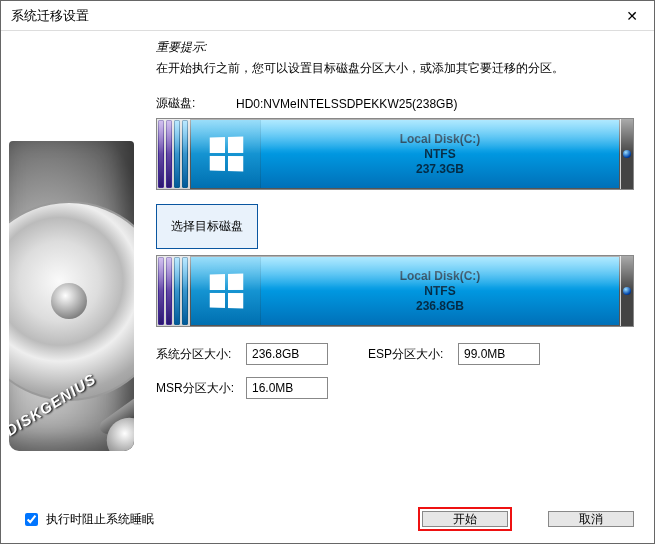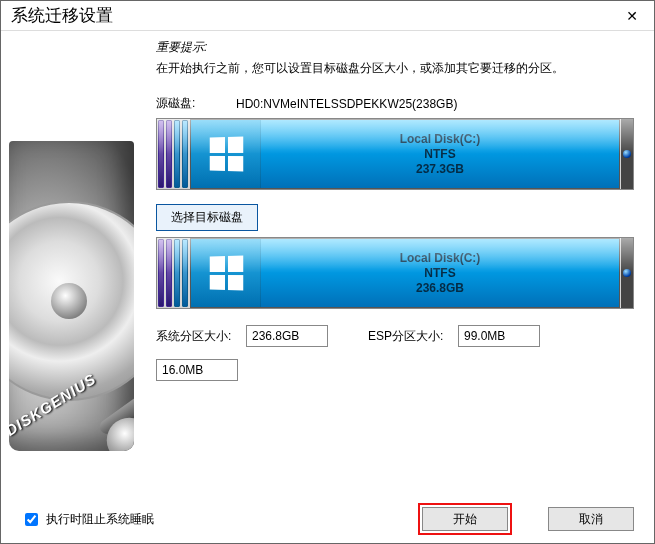--- a/index.html
+++ b/index.html
@@ -16,21 +16,21 @@
   }
   .titlebar {
     height: 30px;
     display: flex;
     align-items: center;
     justify-content: space-between;
     padding: 0 0 0 10px;
     border-bottom: 1px solid #ddd;
     background: #fff;
   }
-  .titlebar .title { font-size: 17px; }
+  .titlebar .title { font-size: 13px; }
   .close-btn {
     width: 44px;
     height: 29px;
     display: flex;
     align-items: center;
     justify-content: center;
     font-size: 14px;
     color: #000;
   }
   .main {
@@ -175,21 +175,21 @@
     background:#444;
     display:flex;align-items:center;justify-content:center;
   }
   .cap-right::before{
     content:"";
     width:8px;height:8px;border-radius:50%;
     background:radial-gradient(circle at 35% 30%, #9df, #04a 65%, #014);
   }
   .select-button {
     display:inline-block;
-    padding: 4px 14px;
+    padding: 13px 14px;
     border: 1px solid #0a56a0;
     background: #e9f2fb;
     margin-right: 10px;
     text-align: right;
   }
   .field-area { display:flex; gap:40px; margin-top:16px;}
   .field-col { display:flex; flex-direction:column; gap:12px; }
   .field { display:flex; align-items:center; }
   .field label { width: 90px; text-align:left; }
   .field input {
@@ -206,21 +206,21 @@
     display: flex;
     align-items: center;
     padding: 0 20px;
     gap: 12px;
   }
   .checkbox-wrap { display:flex; align-items:center; gap:5px; }
   .checkbox-wrap input { width:13px;height:13px; }
   .spacer { flex:1; }
   .btn {
     width: 86px;
-    height: 24px;
+    height: 16px;
     border: 1px solid #888;
     background: #e6e6e6;
     display:flex;align-items:center;justify-content:center;
     margin-left: 28px;
   }
   .btn.primary {
     outline: 2px solid #e11;
     outline-offset: 2px;
   }
 </style>
@@ -306,20 +306,21 @@
       <div class="cap-right"></div>
     </div>
 
     <div class="field-area">
       <div class="field-col">
         <div class="field">
           <label>系统分区大小:</label>
           <input type="text" value="236.8GB" style="">
         </div>
         <div class="field">
+          <label>MSR分区大小:</label>
           <input type="text" value="16.0MB" style="">
         </div>
       </div>
       <div class="field-col">
         <div class="field">
           <label>ESP分区大小:</label>
           <input type="text" value="99.0MB" style="">
         </div>
       </div>
     </div>

